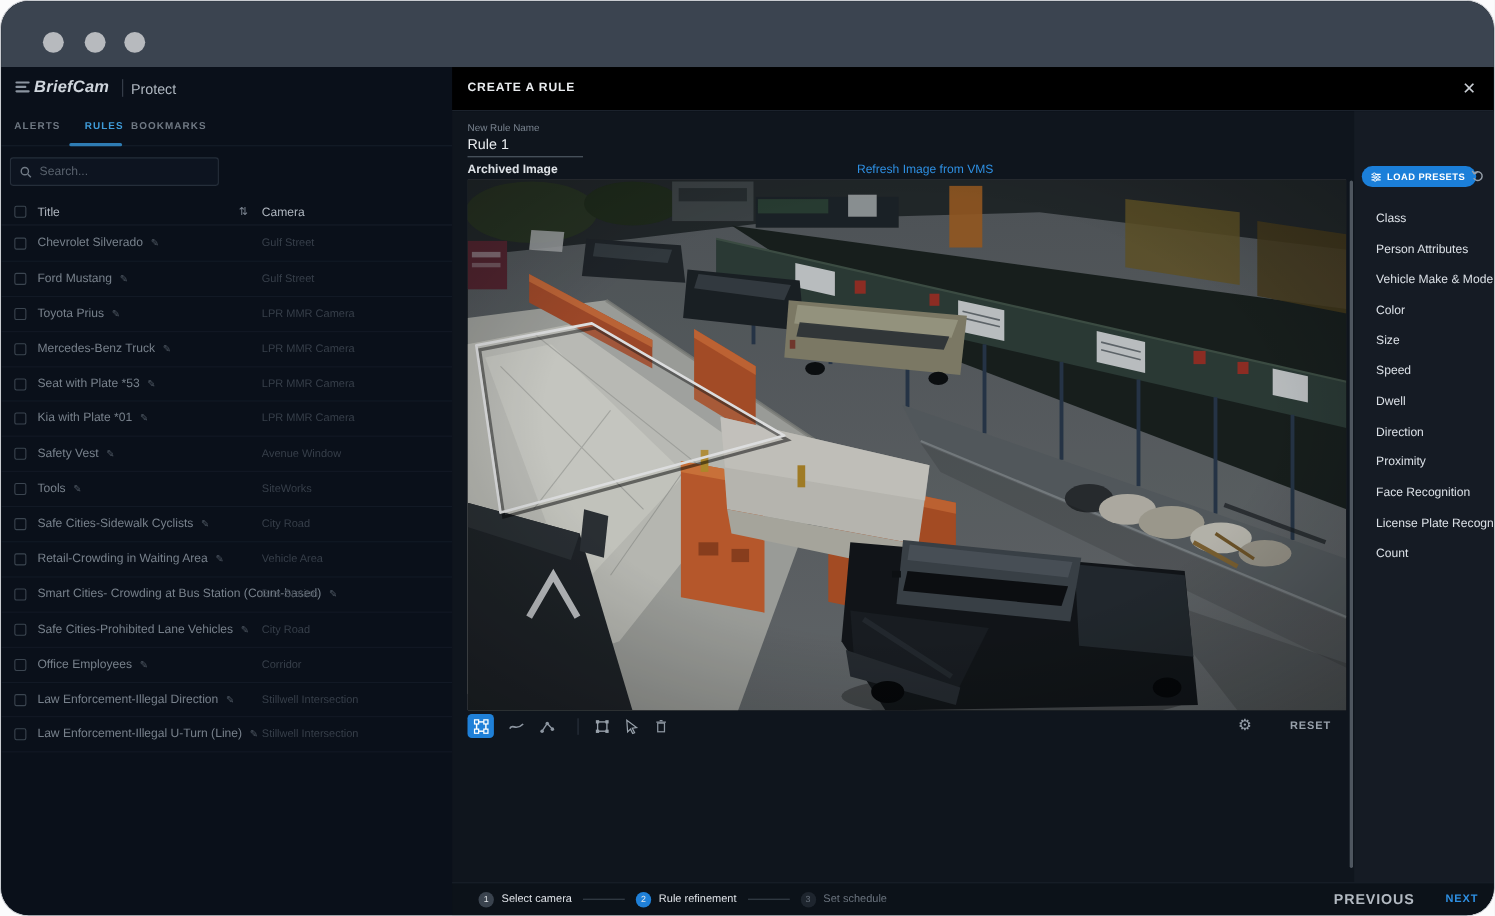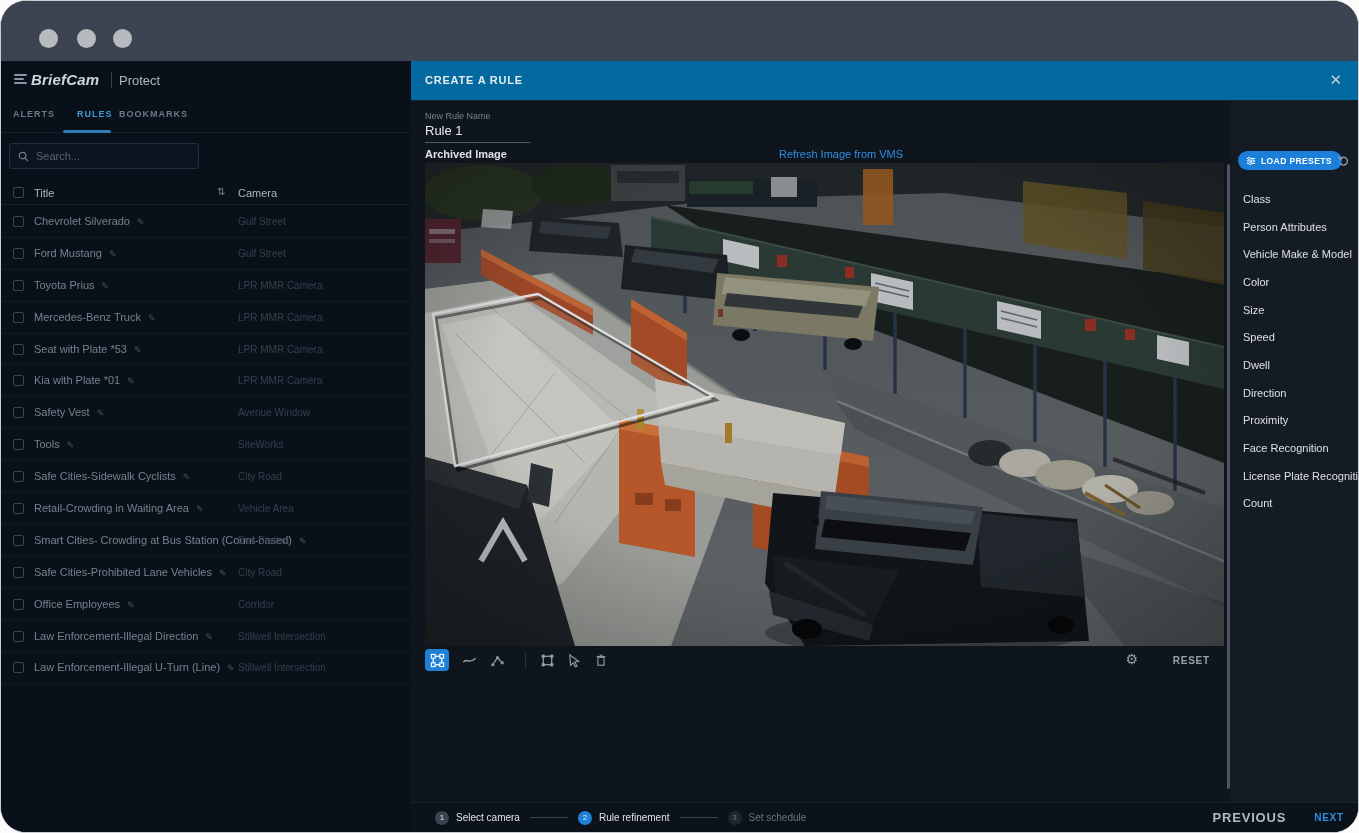--- a/index.html
+++ b/index.html
@@ -35,21 +35,21 @@
   .colCamera { position:absolute; left:237px; top:6px; font-size:11px; color:#aeb5be; }
   .rows { position:absolute; left:0; top:145px; width:100%; }
   .row { position:relative; height:31.9px; border-bottom:1px solid #121925; }
   .row .cb { position:absolute; left:12px; top:10px; }
   .rtitle { position:absolute; left:33px; top:9px; font-size:11px; color:#77808b; white-space:nowrap; }
   .redit { font-size:9px; color:#4d5661; margin-left:7px; }
   .rcam { position:absolute; left:237px; top:10px; font-size:10px; color:#373f4a; white-space:nowrap; }
 
   
   .modal { position:absolute; left:410px; top:60px; right:0; bottom:0; background:#0f151d; }
-  .mheader { position:absolute; left:0; top:0; right:0; height:40px; background:#0369a1; border-bottom:1px solid #1b222c; }
+  .mheader { position:absolute; left:0; top:0; right:0; height:40px; background:#000000; border-bottom:1px solid #1b222c; }
   .mtitle { position:absolute; left:14px; top:13px; font-size:11px; font-weight:bold; letter-spacing:.8px; color:#e8ebee; }
   .mclose { position:absolute; right:16px; top:10px; font-size:15px; color:#c8cdd3; cursor:default; }
   .rn-label { position:absolute; left:14px; top:50px; font-size:9px; color:#78828e; }
   .rn-input { position:absolute; left:14px; top:60px; width:105px; background:transparent; border:none; border-bottom:1px solid #545e69; color:#e9ecef; font-size:13px; padding:2px 0 4px 0; outline:none; font-family:"Liberation Sans",sans-serif; }
   .ai-label { position:absolute; left:14px; top:87px; font-size:11px; font-weight:bold; color:#dde1e6; }
   .refresh { position:absolute; left:368px; top:87px; font-size:11px; color:#2e8fe2; cursor:pointer; }
 
   .imgwrap { position:absolute; left:14px; top:102px; width:799px; height:483px; background:#14181c; overflow:hidden; }
   .imgwrap svg { display:block; width:100%; height:100%; }
 
@@ -60,21 +60,21 @@
   .tooldiv { position:absolute; left:100px; top:6px; width:1px; height:15px; background:#2b333e; }
   .gear { position:absolute; right:86px; top:5px; font-size:14px; color:#98a1ab; line-height:1; }
   .resetlbl { position:absolute; right:14px; top:8px; font-size:10px; font-weight:bold; letter-spacing:.8px; color:#97a0aa; }
 
   
   .rpanel { position:absolute; right:0; top:40px; width:127px; bottom:30px; background:#151b24;margin-left:32px; }
   .vscroll { position:absolute; left:816px; top:103px; width:3px; height:625px; background:#4e565f; border-radius:2px; }
   .loadbtn { position:absolute; left:7px; top:50px; height:19px; padding:0 10px 0 8px; background:#1b7fd9; border-radius:10px; display:flex; align-items:center; gap:5px; }
   .loadbtn span { font-size:8.5px; font-weight:bold; letter-spacing:.4px; color:#fff; white-space:nowrap; }
   .undoic { position:absolute; right:8px; top:52px; }
-  .flist { position:absolute; left:0; top:84px; width:100%; }
+  .flist { position:absolute; left:0; top:84px; width:100%;padding-left:8px; }
   .fitem { height:27.7px; display:flex; align-items:center; padding-left:12px; font-size:11px; color:#dbe0e6; white-space:nowrap; }
 
   
   .stepper { position:absolute; left:0; right:0; bottom:0; height:30px; background:#0c1219; border-top:1px solid #1a212b; display:flex; align-items:center; padding:0 14px 0 24px; }
   .step { display:flex; align-items:center; gap:7px; }
   .snum { width:14px; height:14px; border-radius:50%; font-size:8px; display:flex; align-items:center; justify-content:center; color:#e2e6ea; background:#3a434e; }
   .step.active .snum { background:#1f80d8; }
   .step.todo .snum { background:#1e252e; color:#6a737e; }
   .slabel { font-size:10px; color:#dfe3e8; white-space:nowrap; }
   .step.todo .slabel { color:#6a737e; }

